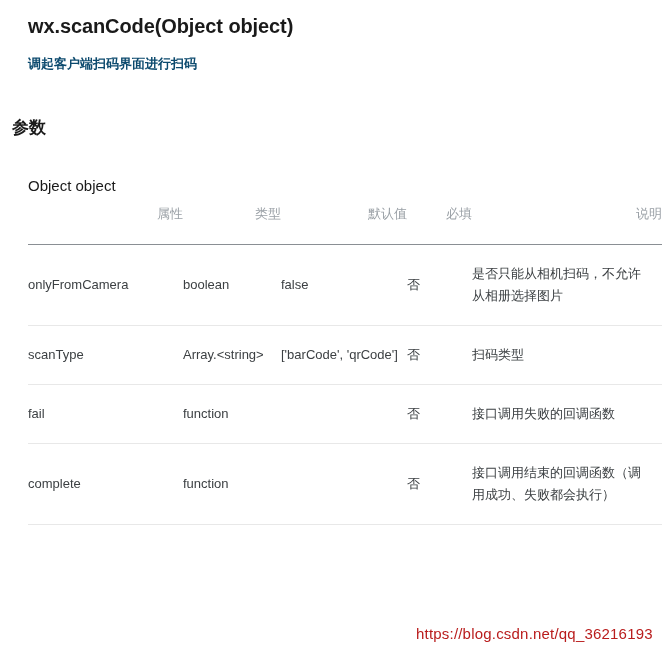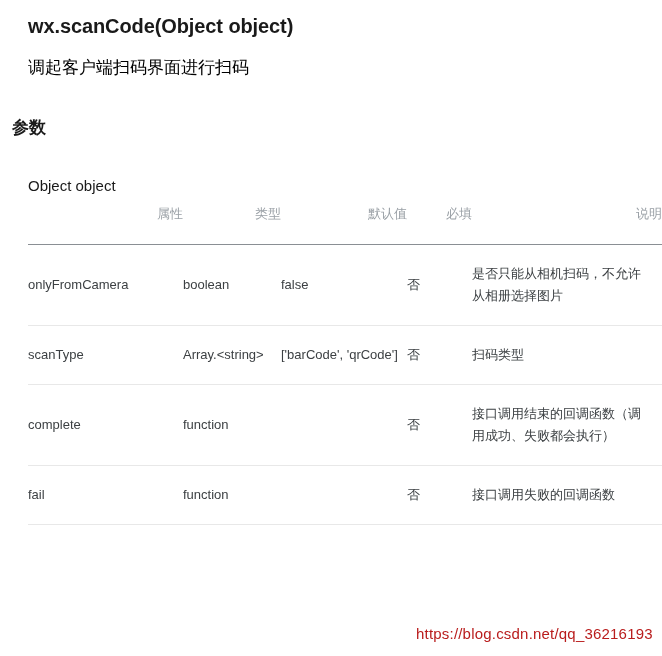--- a/index.html
+++ b/index.html
@@ -27,23 +27,24 @@
     top: 2px;
     font-size: 20px;
     font-weight: bold;
     color: #1a1a1a;
     letter-spacing: -0.1px;
   }
   .api-desc {
     position: absolute;
     left: 28px;
     top: 42px;
-    font-size: 17px;
-    color: #000000;
+    font-size: 13px;
+    color: #0c4a6e;
     line-height: 18px;
+    font-weight: bold;
   }
   .section-heading {
     position: absolute;
     left: 12px;
     top: 102px;
     font-size: 17px;
     font-weight: bold;
     color: #1a1a1a;
   }
   .subsection-heading {
@@ -132,31 +133,31 @@
         <td class="col-desc">是否只能从相机扫码，不允许从相册选择图片</td>
       </tr>
       <tr>
         <td class="col-attr">scanType</td>
         <td class="col-type">Array.&lt;string&gt;</td>
         <td class="col-def">['barCode', 'qrCode']</td>
         <td class="col-req">否</td>
         <td class="col-desc">扫码类型</td>
       </tr>
       <tr>
+        <td class="col-attr">fail</td>
+        <td class="col-type">function</td>
+        <td class="col-def"></td>
+        <td class="col-req">否</td>
+        <td class="col-desc">接口调用失败的回调函数</td>
+      </tr>
+      <tr>
         <td class="col-attr">complete</td>
         <td class="col-type">function</td>
         <td class="col-def"></td>
         <td class="col-req">否</td>
         <td class="col-desc">接口调用结束的回调函数（调用成功、失败都会执行）</td>
-      </tr>
-      <tr>
-        <td class="col-attr">fail</td>
-        <td class="col-type">function</td>
-        <td class="col-def"></td>
-        <td class="col-req">否</td>
-        <td class="col-desc">接口调用失败的回调函数</td>
       </tr>
     </tbody>
   </table>
 
   <div class="watermark">https://blog.csdn.net/qq_36216193</div>
 
 </div>
 
 </body></html>

